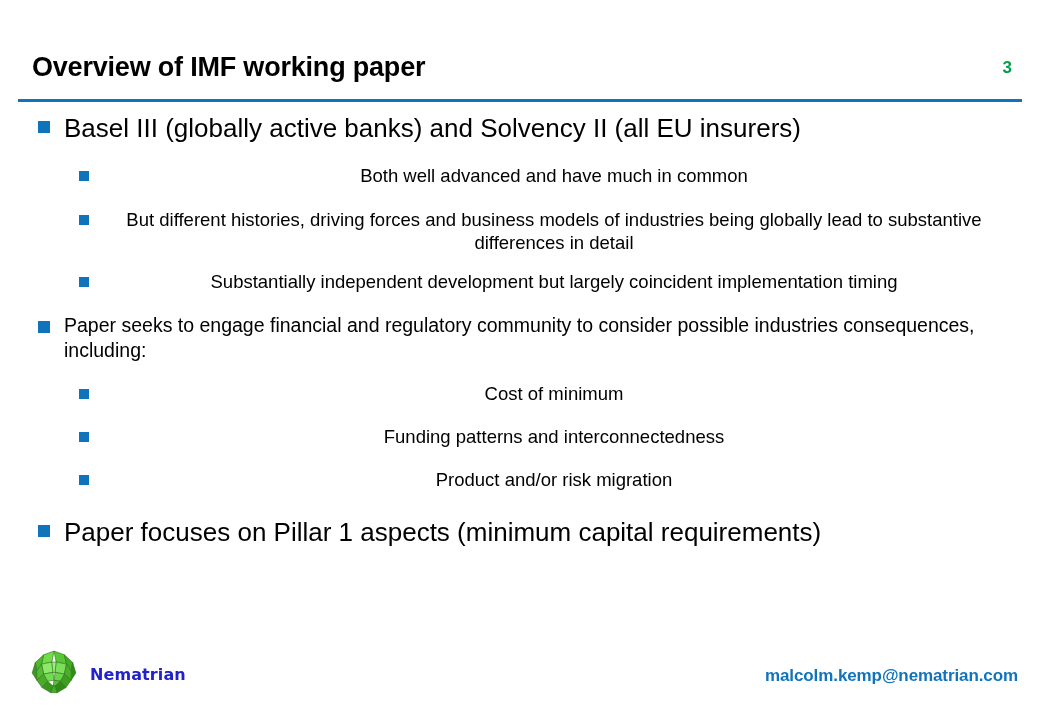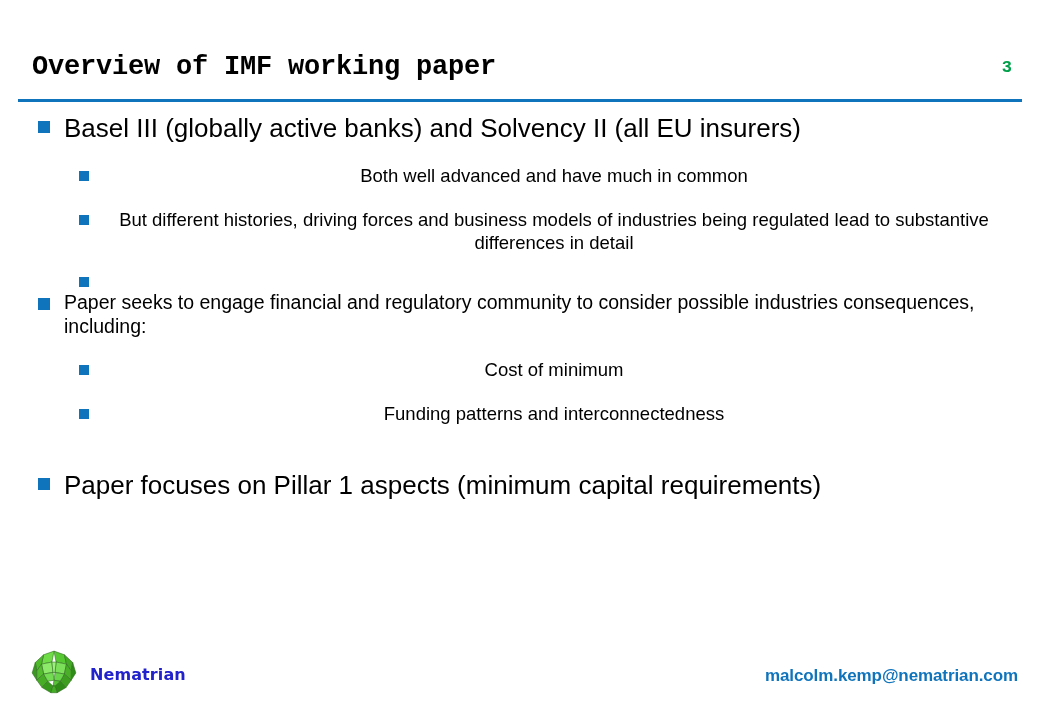--- a/index.html
+++ b/index.html
@@ -18,21 +18,20 @@
     overflow: hidden;
   }
 
   
   .title-row {
     position: absolute;
     left: 0;
     top: 52px;
     width: 1040px;
     height: 46px;
-    font-family: Liberation Mono, monospace;
   }
   .slide-title {
     position: absolute;
     left: 32px;
     top: 0;
     font-size: 27px;
     font-weight: bold;
     color: #000000;
     letter-spacing: -0.2px;
     white-space: nowrap;
@@ -180,27 +179,28 @@
 
     <div class="bullet-row lvl2">
       <span class="marker"></span>
       <span class="txt">Both well advanced and have much in common</span>
     </div>
 
     <div class="sp-20"></div>
 
     <div class="bullet-row lvl2">
       <span class="marker"></span>
-      <span class="txt">But different histories, driving forces and business models of industries being regulated lead to substantive differences in detail</span>
+      <span class="txt">But different histories, driving forces and business models of industries being globally lead to substantive differences in detail</span>
     </div>
 
     <div class="sp-16"></div>
 
     <div class="bullet-row lvl2">
       <span class="marker"></span>
+      <span class="txt">Substantially independent development but largely coincident implementation timing</span>
     </div>
 
     <div class="sp-20"></div>
 
     <div class="bullet-row lvl1 mid">
       <span class="marker"></span>
       <span class="txt">Paper seeks to engage financial and regulatory community to consider possible industries consequences, including:</span>
     </div>
 
     <div class="sp-20"></div>
@@ -212,20 +212,24 @@
 
     <div class="sp-20"></div>
 
     <div class="bullet-row lvl2">
       <span class="marker"></span>
       <span class="txt">Funding patterns and interconnectedness</span>
     </div>
 
     <div class="sp-20"></div>
 
+    <div class="bullet-row lvl2">
+      <span class="marker"></span>
+      <span class="txt">Product and/or risk migration</span>
+    </div>
 
     <div class="sp-24"></div>
 
     <div class="bullet-row lvl1 big">
       <span class="marker"></span>
       <span class="txt">Paper focuses on Pillar 1 aspects (minimum capital requirements)</span>
     </div>
 
   </div>
 

